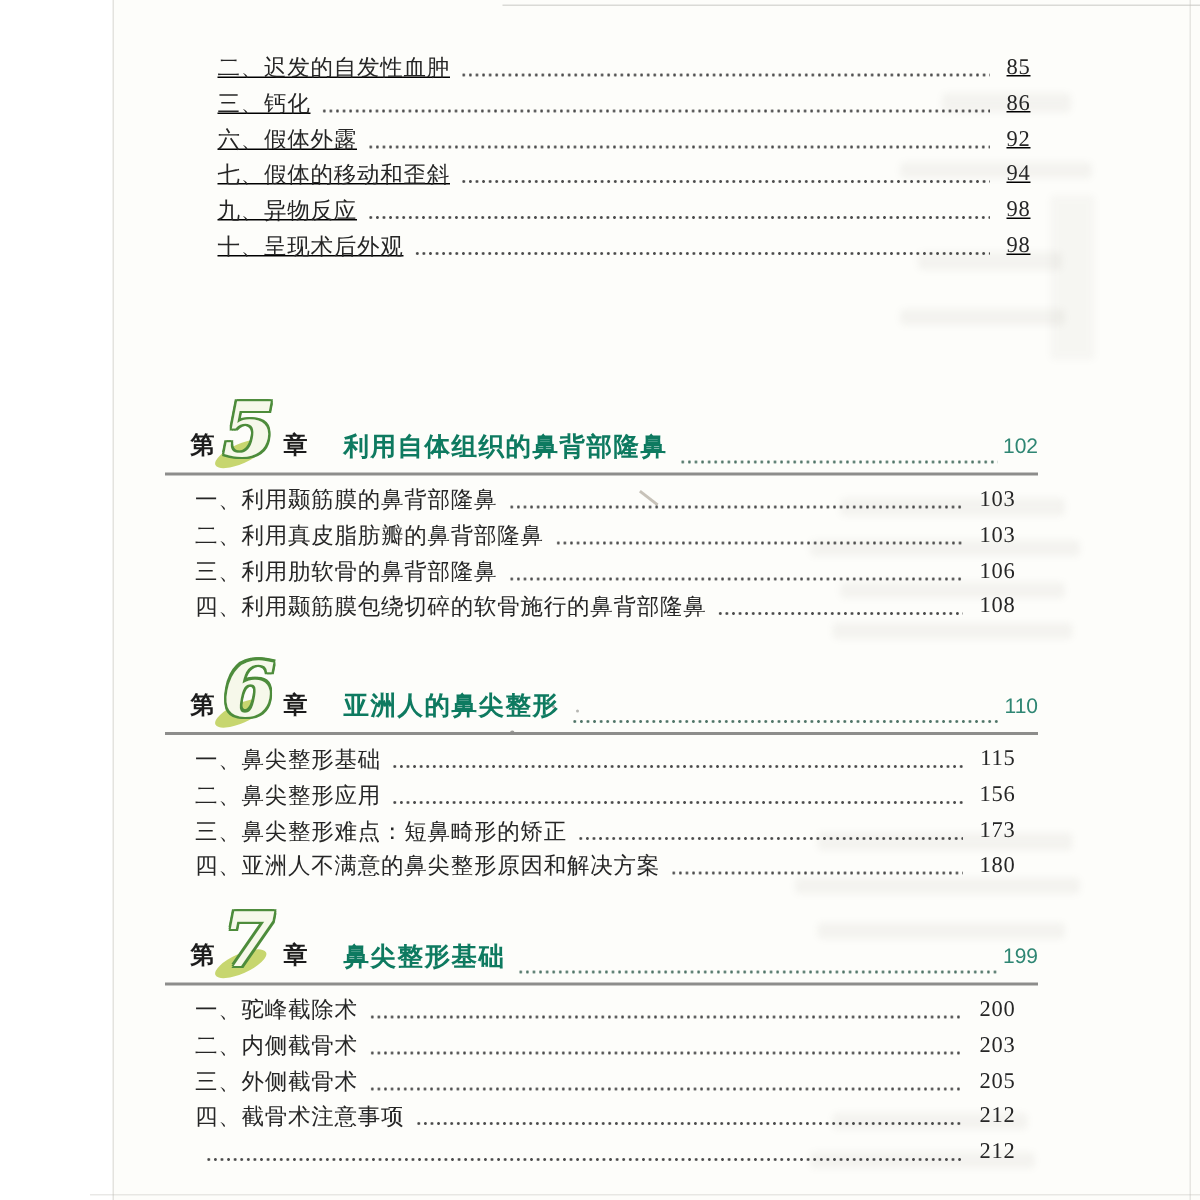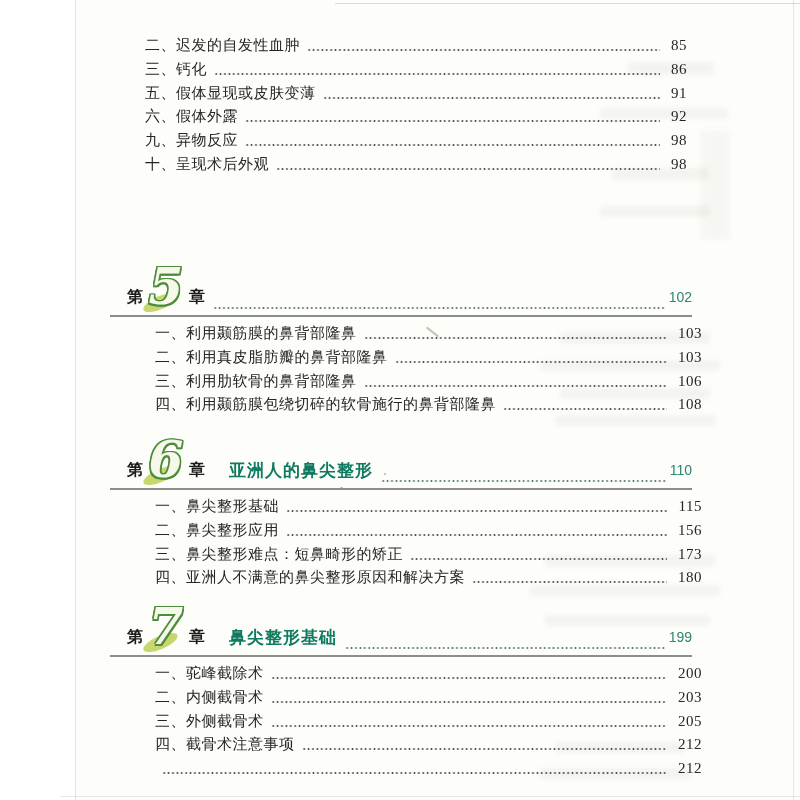--- a/index.html
+++ b/index.html
@@ -17,21 +17,21 @@
 
   
   .ghost{position:absolute;background:#8a8478;opacity:0.08;border-radius:3px;
          filter:blur(2.5px);pointer-events:none;}
 
   .speck{position:absolute;background:#4a4a46;border-radius:50%;pointer-events:none;}
   #scratch{position:absolute;left:425px;top:331px;width:15px;height:2px;background:#9a9284;
            opacity:0.55;transform:rotate(38deg);pointer-events:none;}
 
   
-  .rows{position:absolute;left:145px;width:542px;}
+  .rows{position:absolute;left:145px;width:542px;text-decoration:underline;}
   .row{display:flex;align-items:center;height:23.7px;font-size:15px;color:#262626;
        letter-spacing:0.5px;}
   .row .t{white-space:nowrap;}
   .row .dots{flex:1 1 auto;height:100%;margin:0 3px 0 7px;
        background-image:radial-gradient(circle,#4b4b4b 0.9px,rgba(0,0,0,0) 1.15px);
        background-size:4.4px 2.4px;background-repeat:repeat-x;
        background-position:0 calc(100% - 6px);}
   .row .pg{white-space:nowrap;margin-left:8px;}
 
   
@@ -52,21 +52,21 @@
                        0 -1.5px 0 #4d8c3b,0 1.5px 0 #4d8c3b;}
   .ch-title{font-size:17px;font-weight:bold;color:#0e7a60;margin-left:24px;
            letter-spacing:1px;white-space:nowrap;}
   .ch-dots{flex:1 1 auto;height:56px;margin:0 4px 0 8px;
            background-image:radial-gradient(circle,#4f7467 0.9px,rgba(0,0,0,0) 1.15px);
            background-size:4.4px 2.4px;background-repeat:repeat-x;
            background-position:0 38px;}
   .ch-pg{font-size:14px;color:#2e8673;white-space:nowrap;
            font-family:"Liberation Sans","DejaVu Sans",sans-serif;}
   .ch-rule{position:absolute;left:0;top:46px;width:582px;height:2px;background:#8d8d8b;}
-  .ch-items{position:absolute;left:45px;top:53px;width:547px;}
+  .ch-items{position:absolute;left:20px;top:53px;width:547px;}
 </style>
 </head>
 <body>
 
 <div id="scan">
   <div id="paper"></div>
 
   <div class="edge" id="edge-left"></div>
   <div class="edge" id="edge-top"></div>
   <div class="edge" id="edge-right"></div>
@@ -97,28 +97,28 @@
         <span class="t">二、迟发的自发性血肿</span>
         <span class="dots"></span>
         <span class="pg">85</span>
       </div>
     <div class="row">
         <span class="t">三、钙化</span>
         <span class="dots"></span>
         <span class="pg">86</span>
       </div>
     <div class="row">
-        <span class="t">五、假体显现或皮肤变薄</span>
-        <span class="dots"></span>
-        <span class="pg">91</span>
-      </div>
-    <div class="row">
         <span class="t">六、假体外露</span>
         <span class="dots"></span>
         <span class="pg">92</span>
+      </div>
+    <div class="row">
+        <span class="t">七、假体的移动和歪斜</span>
+        <span class="dots"></span>
+        <span class="pg">94</span>
       </div>
     <div class="row">
         <span class="t">九、异物反应</span>
         <span class="dots"></span>
         <span class="pg">98</span>
       </div>
     <div class="row">
         <span class="t">十、呈现术后外观</span>
         <span class="dots"></span>
         <span class="pg">98</span>
@@ -126,20 +126,21 @@
   </div>
 
   <div class="chapter" style="top:269px">
     <div class="ch-head">
       <span class="ch-zh">第</span>
       <span class="ch-digit">
           <span class="leaf"></span>
           <span class="num">5</span>
         </span>
       <span class="ch-zh">章</span>
+      <span class="ch-title">利用自体组织的鼻背部隆鼻</span>
       <span class="ch-dots"></span>
       <span class="ch-pg">102</span>
     </div>
     <div class="ch-rule"></div>
     <div class="ch-items">
       <div class="row">
           <span class="t">一、利用颞筋膜的鼻背部隆鼻</span>
           <span class="dots"></span>
           <span class="pg">103</span>
         </div>

